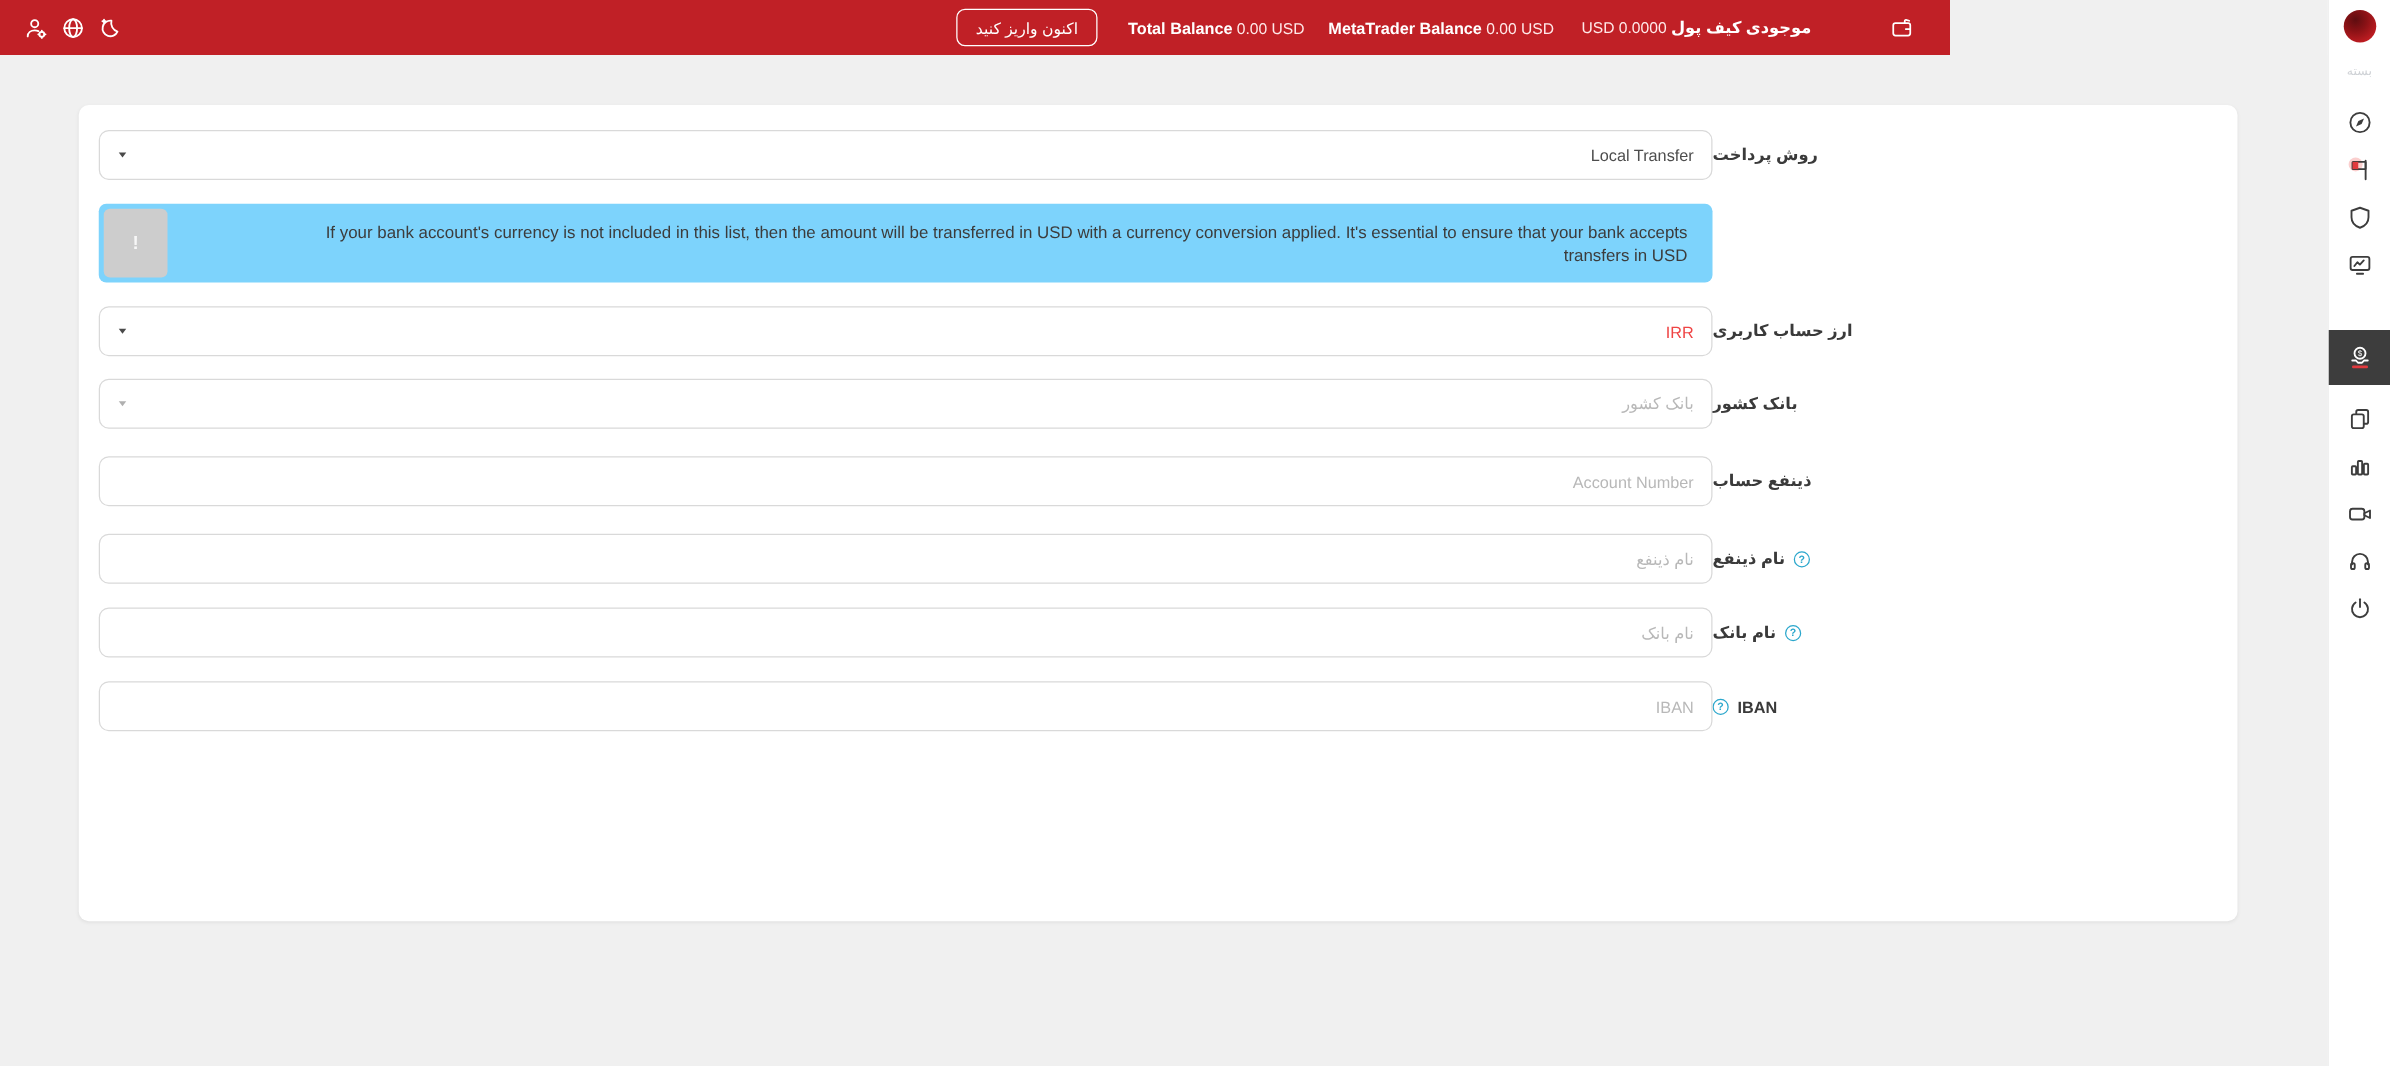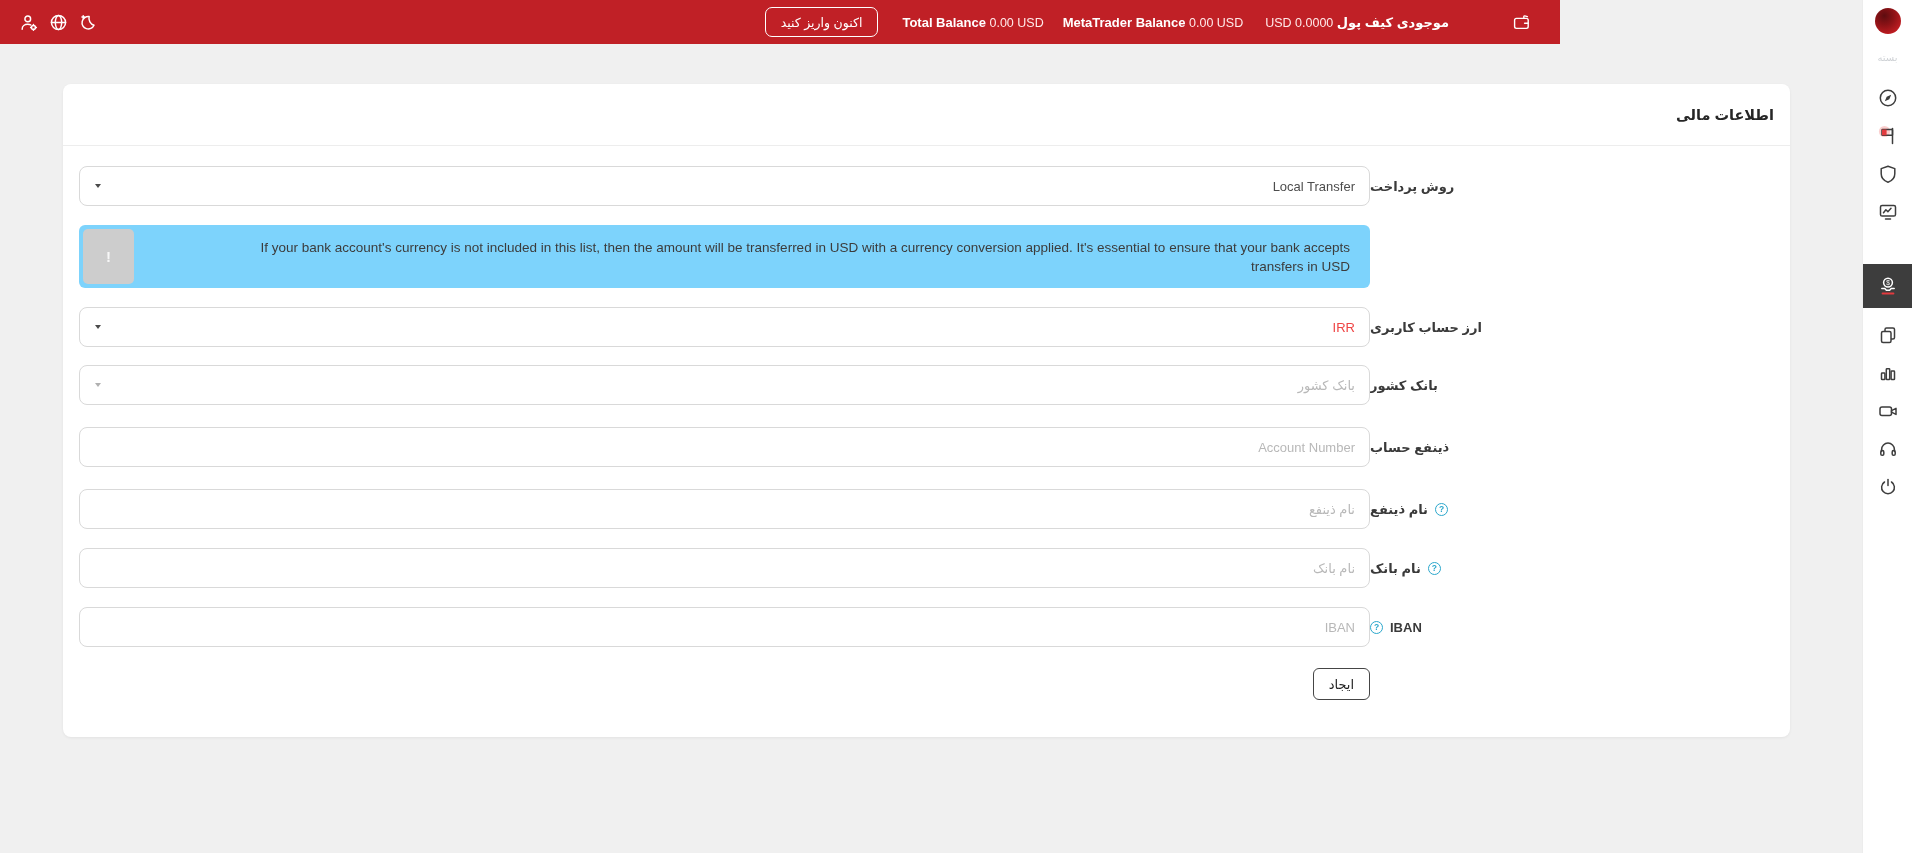--- a/index.html
+++ b/index.html
@@ -257,23 +257,20 @@
           <path d="M7.5 6a6.4 6.4 0 1 0 7 0"></path>
           <path d="M11 3.4v6.2"></path>
         </svg>
       </span>
     </div>
   </nav>
 </aside>
 
 <main class="main">
   <section class="card">
-    <div class="card-header">
-      <h1 class="card-title">اطلاعات مالی</h1>
-    </div>
 
     <div class="card-body">
 
       <div class="frow">
         <div class="flabel">روش پرداخت</div>
         <div class="fcontrol">
           <div class="selectbox" role="listbox">
             <span>Local Transfer</span>
             <span class="caret"></span>
           </div>
@@ -340,22 +337,16 @@
       <div class="frow" style="margin-bottom:21px;">
         <div class="flabel">
           <span class="help-dot">?</span>
           <span>IBAN</span>
         </div>
         <div class="fcontrol">
           <input class="txt-input" dir="rtl" placeholder="IBAN" style="">
         </div>
       </div>
 
-      <div class="frow submit-row">
-        <div class="flabel"></div>
-        <div class="fcontrol" style="display:flex;">
-          <button class="submit-btn">ایجاد</button>
-        </div>
-      </div>
 
     </div>
   </section>
 </main>
 
 </body></html>

